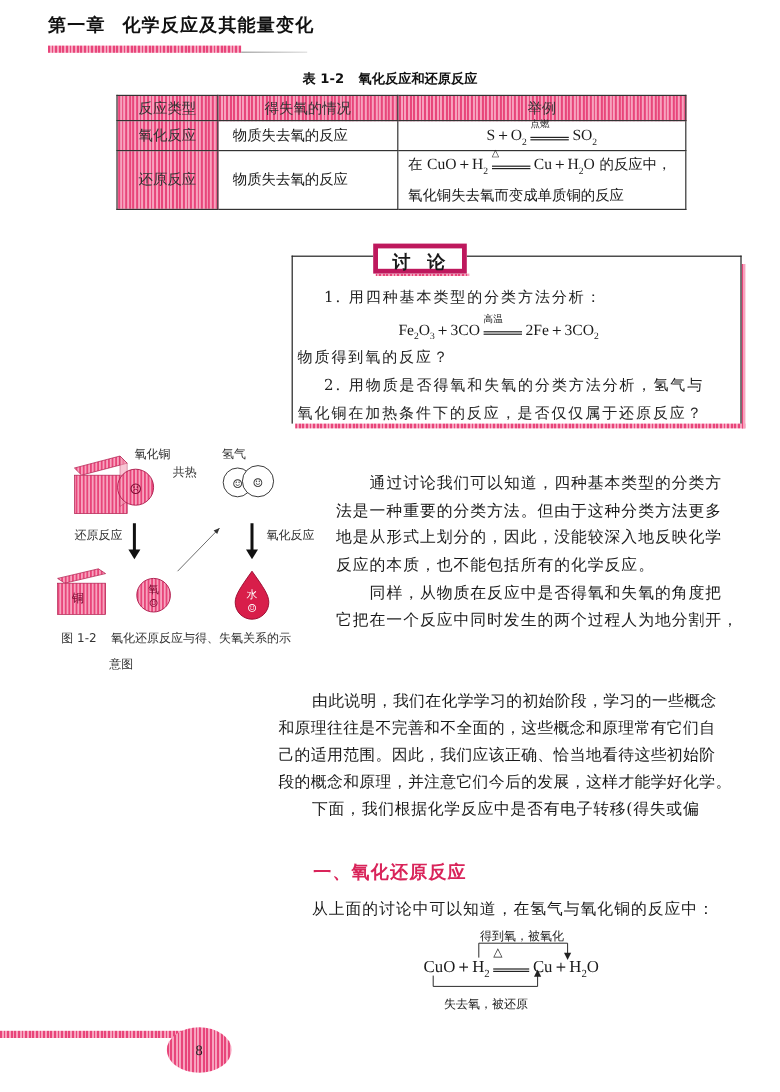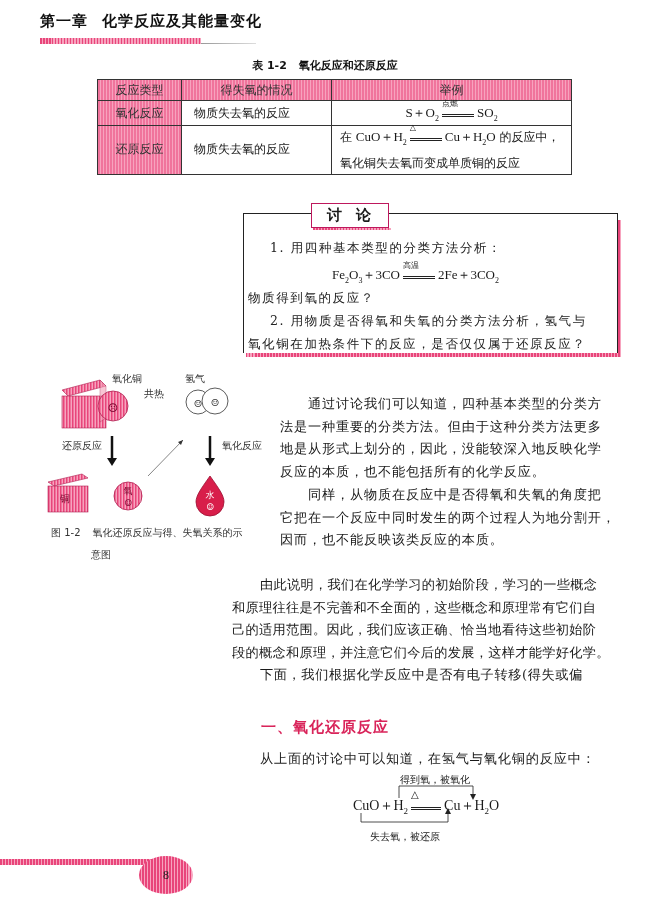--- a/index.html
+++ b/index.html
@@ -36,21 +36,21 @@
   .cond-arrow { display: inline-block; position: relative; width: 32px; height: 12px; margin: 0 3px; vertical-align: middle; }
   .cond-arrow::before, .cond-arrow::after { content: ""; position: absolute; left: 0; right: 0; height: 1px; background: #222; }
   .cond-arrow::before { top: 6px; }
   .cond-arrow::after { top: 8px; }
   .cond-arrow .cond { position: absolute; left: 0; right: 0; top: -9px; text-align: left; font-size: 8px; line-height: 10px; }
 
   
   .disc-box { position: absolute; left: 243px; top: 213px; width: 375px; height: 140px; border: 1px solid #222; border-bottom: none; }
   .disc-box-shadow-r { position: absolute; left: 618px; top: 220px; width: 3px; height: 137px; }
   .disc-box-shadow-b { position: absolute; left: 246px; top: 353px; width: 375px; height: 4px; }
-  .disc-title { position: absolute; left: 311px; top: 203px; width: 78px; height: 25px; background: #fff; border: 1px solid #be185d; text-align: center; font-family: "DejaVu Sans", "Liberation Sans", sans-serif; font-weight: bold; font-size: 15px; line-height: 22px; letter-spacing: 14px; padding-left: 12px; }
+  .disc-title { position: absolute; left: 311px; top: 203px; width: 78px; height: 25px; background: #fff; border: 4px solid #be185d; text-align: center; font-family: "DejaVu Sans", "Liberation Sans", sans-serif; font-weight: bold; font-size: 15px; line-height: 22px; letter-spacing: 14px; padding-left: 12px; }
   .disc-title-shadow { position: absolute; left: 313px; top: 228px; width: 78px; height: 2px; }
   .disc-text { position: absolute; left: 248px; font-size: 12.5px; letter-spacing: 1.6px; color: #222; white-space: nowrap; }
   .disc-eq { position: absolute; left: 332px; top: 266px; }
 
   
   .figure { position: absolute; left: 30px; top: 368px; width: 240px; height: 150px; }
   .fig-label { position: absolute; font-size: 10px; color: #333; font-family: "DejaVu Sans", "Liberation Sans", sans-serif; }
   .fig-caption { position: absolute; left: 51px; top: 522px; width: 200px; font-size: 10px; line-height: 22px; color: #333; font-family: "DejaVu Sans", "Liberation Sans", sans-serif; }
   .fig-caption .num { margin-right: 12px; }
   .fig-caption .cap2 { padding-left: 40px; }
@@ -182,21 +182,20 @@
 
 <div class="para" style="left:280px; top:393px;">
   <span class="line" style="padding-left:28px;">通过讨论我们可以知道，四种基本类型的分类方</span>
   <span class="line">法是一种重要的分类方法。但由于这种分类方法更多</span>
   <span class="line">地是从形式上划分的，因此，没能较深入地反映化学</span>
   <span class="line">反应的本质，也不能包括所有的化学反应。</span>
 </div>
 <div class="para" style="left:280px; top:484px;">
   <span class="line" style="padding-left:28px;">同样，从物质在反应中是否得氧和失氧的角度把</span>
   <span class="line">它把在一个反应中同时发生的两个过程人为地分割开，</span>
-  <span class="line">因而，也不能反映该类反应的本质。</span>
 </div>
 <div class="para" style="left:232px; top:574px; letter-spacing:0.3px;">
   <span class="line" style="padding-left:28px;">由此说明，我们在化学学习的初始阶段，学习的一些概念</span>
   <span class="line">和原理往往是不完善和不全面的，这些概念和原理常有它们自</span>
   <span class="line">己的适用范围。因此，我们应该正确、恰当地看待这些初始阶</span>
   <span class="line">段的概念和原理，并注意它们今后的发展，这样才能学好化学。</span>
 </div>
 <div class="para" style="left:232px; top:664px; letter-spacing:0.6px;">
   <span class="line" style="padding-left:28px;">下面，我们根据化学反应中是否有电子转移(得失或偏</span>
 </div>

